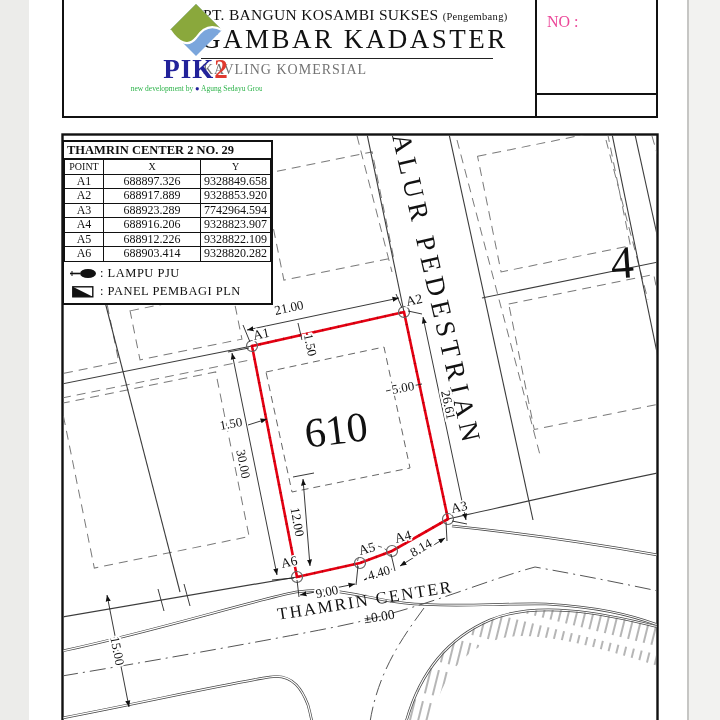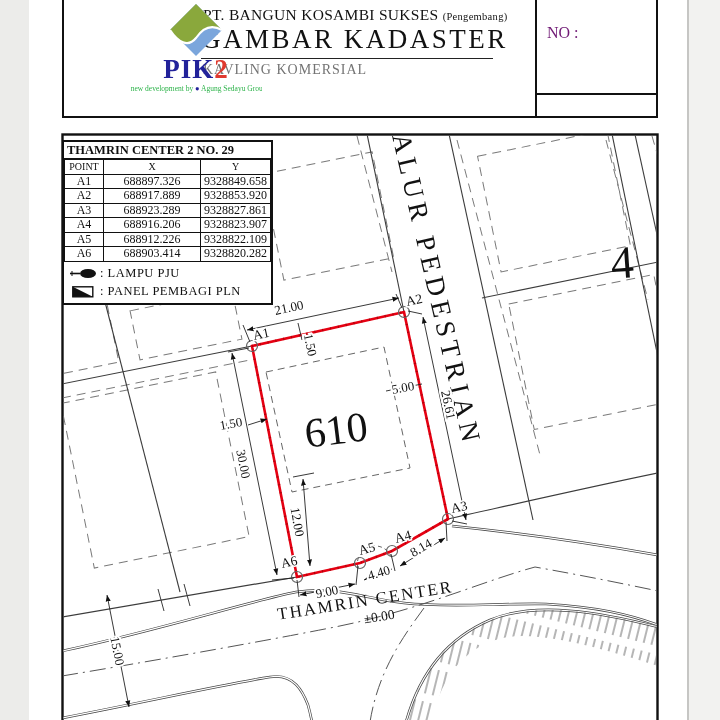--- a/index.html
+++ b/index.html
@@ -5,21 +5,21 @@
   html,body{margin:0;padding:0;}
   body{width:720px;height:720px;overflow:hidden;background:#ececea;font-family:"Liberation Serif",serif;position:relative;}
   .paper{position:absolute;left:29px;top:0;width:658px;height:720px;background:#ffffff;}
   .page-edge{position:absolute;left:687px;top:0;width:2px;height:720px;background:#c6c6c4;}
   .page-right{position:absolute;left:689px;top:0;width:31px;height:720px;background:#f2f2f0;}
 
   
   .hdr{position:absolute;left:62px;top:-2px;width:596px;height:120px;border:2px solid #111;box-sizing:border-box;background:#fff;}
   .hdr .no-cell{position:absolute;left:471px;top:0;width:123px;height:116px;border-left:2px solid #111;box-sizing:border-box;}
   .hdr .no-line{position:absolute;left:471px;top:93px;width:123px;height:0;border-top:2px solid #111;}
-  .no-label{position:absolute;left:483px;top:24px;font-size:16px;color:#701a75;}
+  .no-label{position:absolute;left:483px;top:13px;font-size:16px;color:#ec4899;}
   .company{position:absolute;left:139px;top:6px;font-size:15.5px;color:#111;letter-spacing:.3px;}
   .company .peng{font-size:10.5px;}
   .doc-title{position:absolute;left:137px;top:24px;font-size:27px;letter-spacing:2.5px;color:#111;}
   .title-rule{position:absolute;left:137px;top:58px;width:292px;height:0;border-top:1.5px solid #222;}
   .subtitle{position:absolute;left:139px;top:62px;font-size:14px;letter-spacing:1px;color:#737373;text-align:right;}
   .address{position:absolute;left:139px;top:90px;font-size:14.5px;letter-spacing:.5px;color:#111;}
 
   
   .tbl{position:absolute;left:62px;top:140px;width:211px;background:#fff;border:2px solid #111;box-sizing:border-box;font-size:12px;color:#111;}
   .tbl .t-title{border-bottom:1px solid #111;font-weight:bold;font-size:12.5px;padding:1px 3px;height:14px;line-height:14px;}
@@ -201,21 +201,21 @@
           <td>9328849.658</td>
         </tr>
     <tr>
           <td>A2</td>
           <td>688917.889</td>
           <td>9328853.920</td>
         </tr>
     <tr>
           <td>A3</td>
           <td>688923.289</td>
-          <td>9328827.861</td>
+          <td>7742964.594</td>
         </tr>
     <tr>
           <td>A4</td>
           <td>688916.206</td>
           <td>9328823.907</td>
         </tr>
     <tr>
           <td>A5</td>
           <td>688912.226</td>
           <td>9328822.109</td>

